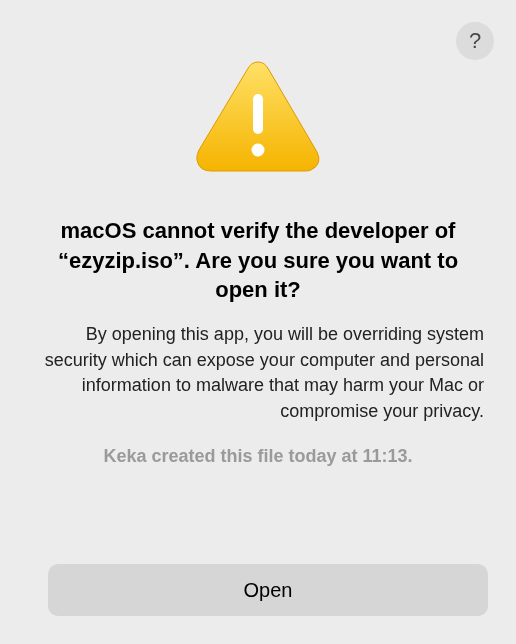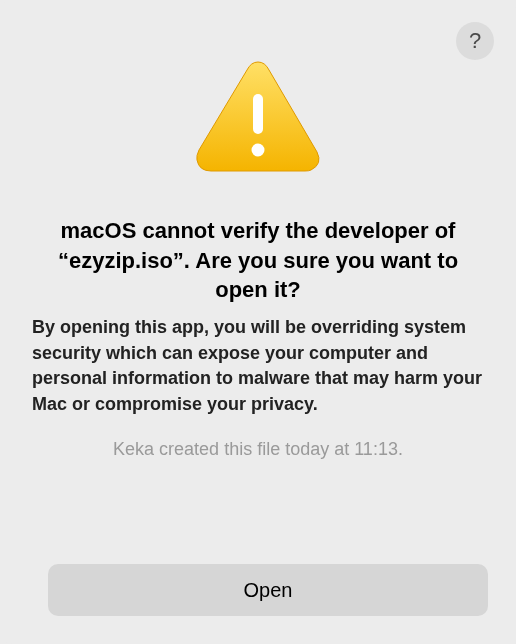--- a/index.html
+++ b/index.html
@@ -46,35 +46,35 @@
     .icon-container {
       margin-top: 36px;
       margin-bottom: 36px;
     }
     .heading {
       font-size: 22px;
       font-weight: 700;
       color: #000;
       text-align: center;
       line-height: 1.35;
-      margin-bottom: 10px;
+      margin-bottom: 17px;
       padding: 0 10px;
     }
     .body-text {
       font-size: 18px;
-      font-weight: 700;
+      font-weight: 400;
       color: #222;
-      text-align: left;
+      text-align: right;
       line-height: 1.42;
       margin-bottom: 22px;
       padding: 0 4px;
     }
     .meta-text {
       font-size: 18px;
-      font-weight: 400;
+      font-weight: 700;
       color: #9a9a9a;
       text-align: center;
       margin-bottom: 24px;
     }
     .button-row {
       width: 100%;
       display: flex;
       margin-top: auto;
       padding-left: 20px;
     }

